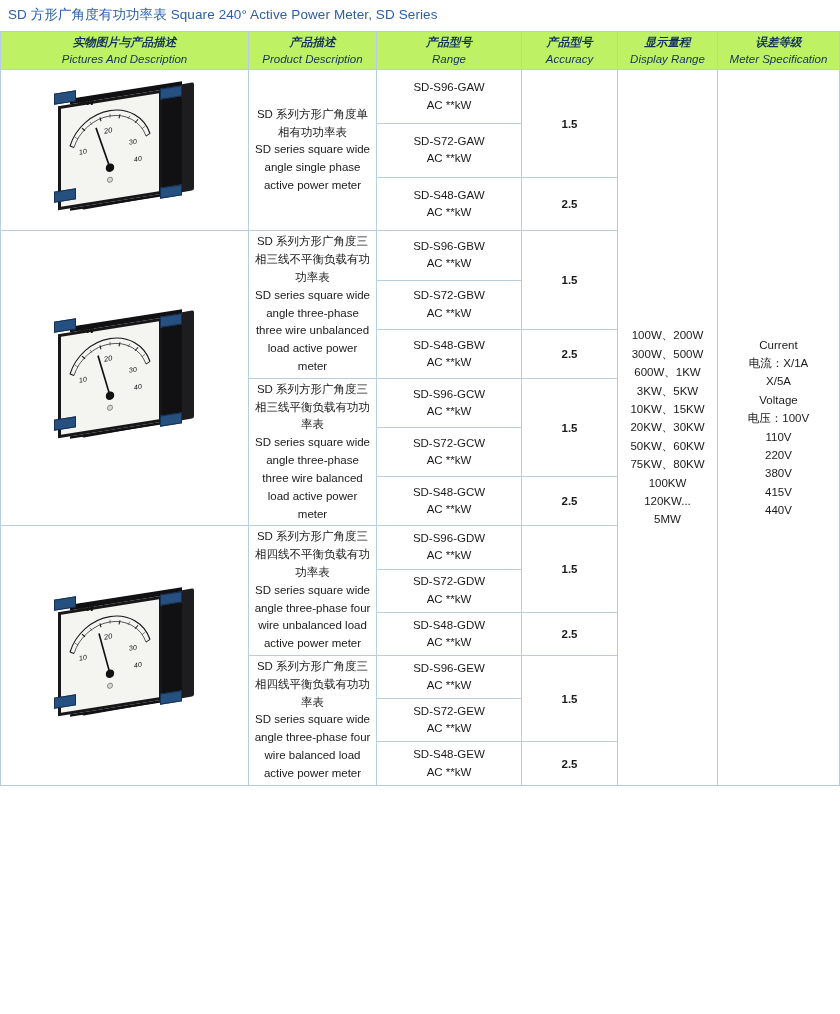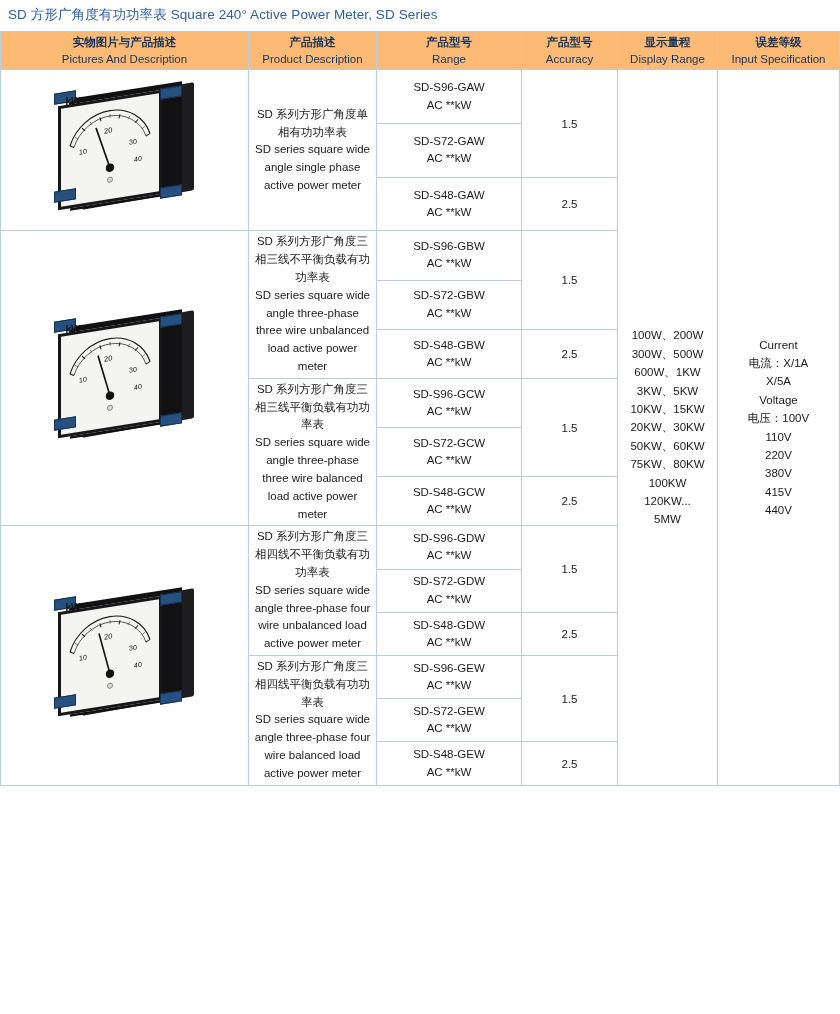--- a/index.html
+++ b/index.html
@@ -29,39 +29,40 @@
   }
   table.spec th, table.spec td {
     border: 1px solid #b9cde0;
     text-align: center;
     vertical-align: middle;
     font-size: 11.5px;
     color: #1a1a1a;
     padding: 2px 3px;
   }
   thead th {
-    background: #fdba74;
+    background: #bef264;
     font-weight: normal;
     font-size: 11.5px;
     padding: 6px 2px 7px 2px;
     line-height: 1.45;
+    font-style: italic;
   }
   thead th .zh { display: block; font-weight: bold; color: #14335c; }
   thead th .en { display: block; color: #14335c; }
   td.desc {
     line-height: 1.55;
     padding: 6px 14px;
     color: #222;
     margin-left: 28px;
   }
   td.type {
     line-height: 1.5;
     padding: 8px 4px;
   }
-  td.acc { font-size: 12px; }
+  td.acc { font-size: 12px; font-weight: bold; }
   td.range, td.input {
     line-height: 1.6;
     font-size: 11.5px;
     padding: 6px 4px;
   }
   td.pic { padding: 0; }
   .meter-wrap {
     display: flex;
     align-items: center;
     justify-content: center;
@@ -104,21 +105,21 @@
     background: #26507f;
     border: 1px solid #16304f;
     transform: skewY(-9deg);
   }
   .meter .clip-tl { left: 2px; top: 6px; }
   .meter .clip-tr { left: 108px; top: 1px; }
   .meter .clip-bl { left: 2px; top: 104px; }
   .meter .clip-br { left: 108px; top: 100px; }
   .meter .kw {
     position: absolute;
-    left: 14px; top: 10px;
+    left: 28px; top: 10px;
     font-size: 10px;
     font-weight: bold;
     color: #111;
   }
   .meter svg { position: absolute; left: 0; top: 0; }
 </style>
 </head>
 <body>
 
 <div class="page-title">SD 方形广角度有功功率表 Square 240° Active Power  Meter, SD Series</div>
@@ -149,21 +150,21 @@
       <th>
         <span class="zh">产品型号</span>
         <span class="en">Accuracy</span>
       </th>
       <th>
         <span class="zh">显示量程</span>
         <span class="en">Display Range</span>
       </th>
       <th>
         <span class="zh">误差等级</span>
-        <span class="en">Input Specification</span>
+        <span class="en">Meter Specification</span>
       </th>
     </tr>
   </thead>
   <tbody>
 
     <tr>
       <td class="pic" rowspan="3">
         <div class="meter-wrap">
           <div class="meter">
             <div class="sidebody"></div>

